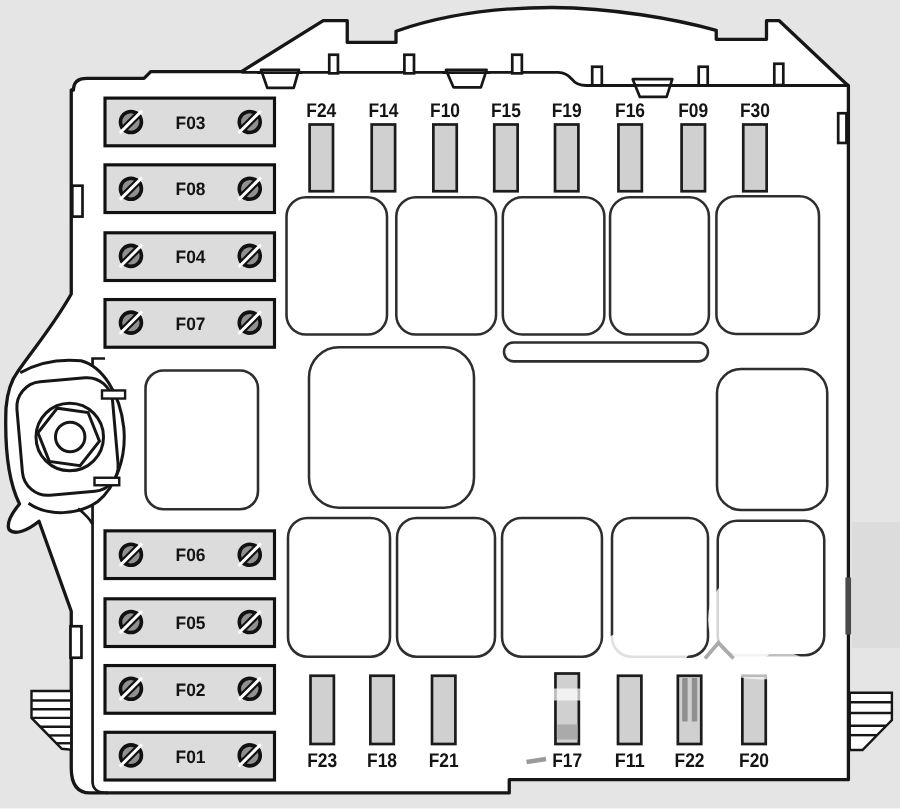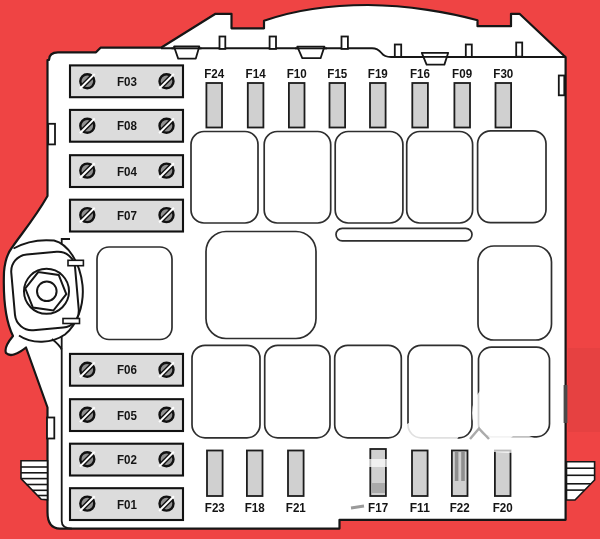--- a/index.html
+++ b/index.html
@@ -1,16 +1,16 @@
 <!DOCTYPE html>
 <html><head>
 <meta charset="utf-8">
 <style>
   html,body{margin:0;padding:0;background:#ffffff;}
-  .wrap{width:600px;height:539px;position:relative;overflow:hidden;background:#ef4444;}
+  .wrap{width:600px;height:539px;position:relative;overflow:hidden;background:#e5e5e5;}
   text{font-family:"Liberation Sans", sans-serif;font-weight:bold;fill:#141414;}
 </style>
 </head>
 <body>
 <div class="wrap">
 <svg width="600" height="539" viewBox="0 0 600 539">
 
   <path d="M 49,60 Q 49,52.3 58,52.3 L 96,52.3 L 100.5,47.7 L 161,47.7 L 215.5,13.8 L 231.5,13.8 L 231.5,28.3 L 264,28.3 L 264,20.8 C 292,11 328,5 368,5 C 408,5.3 450,12.5 477.5,20.3 L 477.5,26.2 L 511,26.2 L 511,13.8 L 519.5,13.8 L 563.5,55.3 L 565.6,57 L 565.6,519.8 L 339.5,519.8 L 339.5,528.6 L 60,528.6 Q 47.5,528.6 47.5,512 L 47.5,407.5 L 26,347.5 C 18,354 10,357 6,353 C 4,348 8,342 13,336 C 6,322 3,300 4,272 C 4.8,262 7,254 12,247.5 C 22,233 35,218 47.5,196 L 47.5,60 Z" fill="#ffffff" stroke="#161616" stroke-width="2.2" stroke-linejoin="round"></path>
 
   <path d="M 161,48.2 L 372,48.2 C 377,48.2 379.5,50.5 381.5,53 C 383.5,55.8 386,57 391,57 L 565,57" fill="none" stroke="#161616" stroke-width="1.9"></path>

